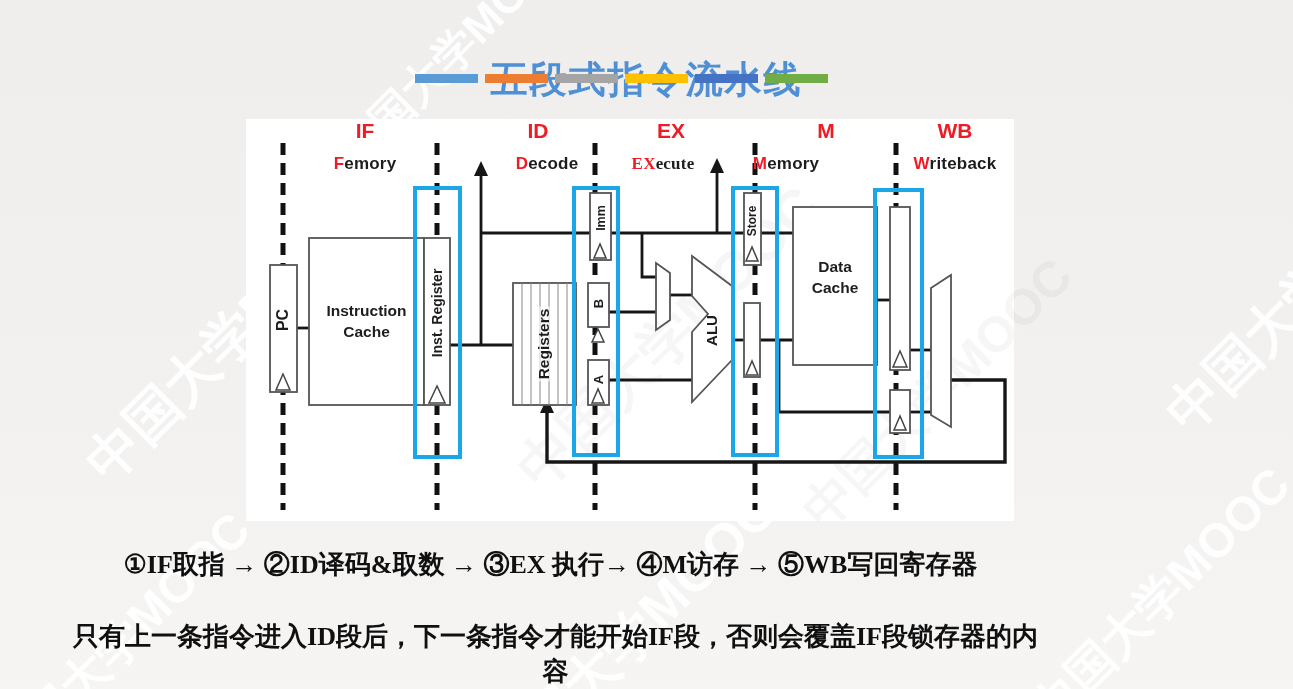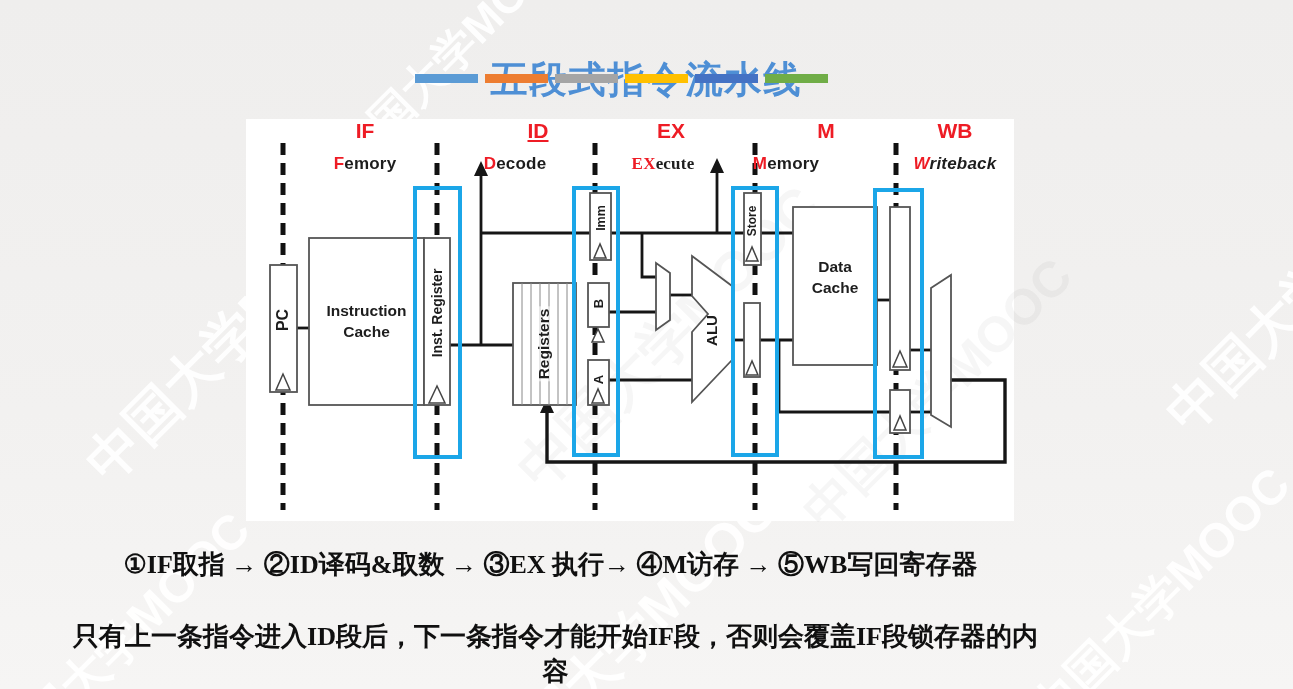--- a/index.html
+++ b/index.html
@@ -146,30 +146,30 @@
   </g>
   <g class="hl" fill="none" stroke-width="4">
     <rect x="415" y="188" width="45" height="269"></rect>
     <rect x="574" y="188" width="44" height="267"></rect>
     <rect x="733" y="188" width="44" height="267"></rect>
     <rect x="875" y="190" width="47" height="267"></rect>
   </g>
 </svg>
 
 <div class="stage-abbr" style="left:335px;">IF</div>
-<div class="stage-abbr" style="left:508px;text-decoration:underline;">ID</div>
+<div class="stage-abbr" style="left:508px;">ID</div>
 <div class="stage-abbr" style="left:641px;">EX</div>
 <div class="stage-abbr" style="left:796px;">M</div>
 <div class="stage-abbr" style="left:925px;">WB</div>
 
 <div class="stage-word" style="left:310px;"><span class="r">F</span><span>emory</span></div>
-<div class="stage-word" style="left:460px;"><span class="r">D</span><span>ecode</span></div>
+<div class="stage-word" style="left:492px;"><span class="r">D</span><span>ecode</span></div>
 <div class="stage-word" style="left:608px;font-family:Liberation Serif, serif;"><span class="r">EX</span><span>ecute</span></div>
 <div class="stage-word" style="left:731px;"><span class="r">M</span><span>emory</span></div>
-<div class="stage-word" style="left:900px;font-style:italic;"><span class="r">W</span><span>riteback</span></div>
+<div class="stage-word" style="left:900px;"><span class="r">W</span><span>riteback</span></div>
 
 <div class="vlabel" style="left:270px;top:265px;width:27px;height:110px;">
     <span style="font-size:16px;">PC</span>
   </div>
 <div class="hlabel" style="left:309px;top:238px;width:115px;height:167px;font-size:15.5px;">
     <span style="width:90px;">Instruction Cache</span>
   </div>
 <div class="vlabel" style="left:424px;top:238px;width:26px;height:150px;">
     <span style="font-size:14px;">Inst. Register</span>
   </div>

